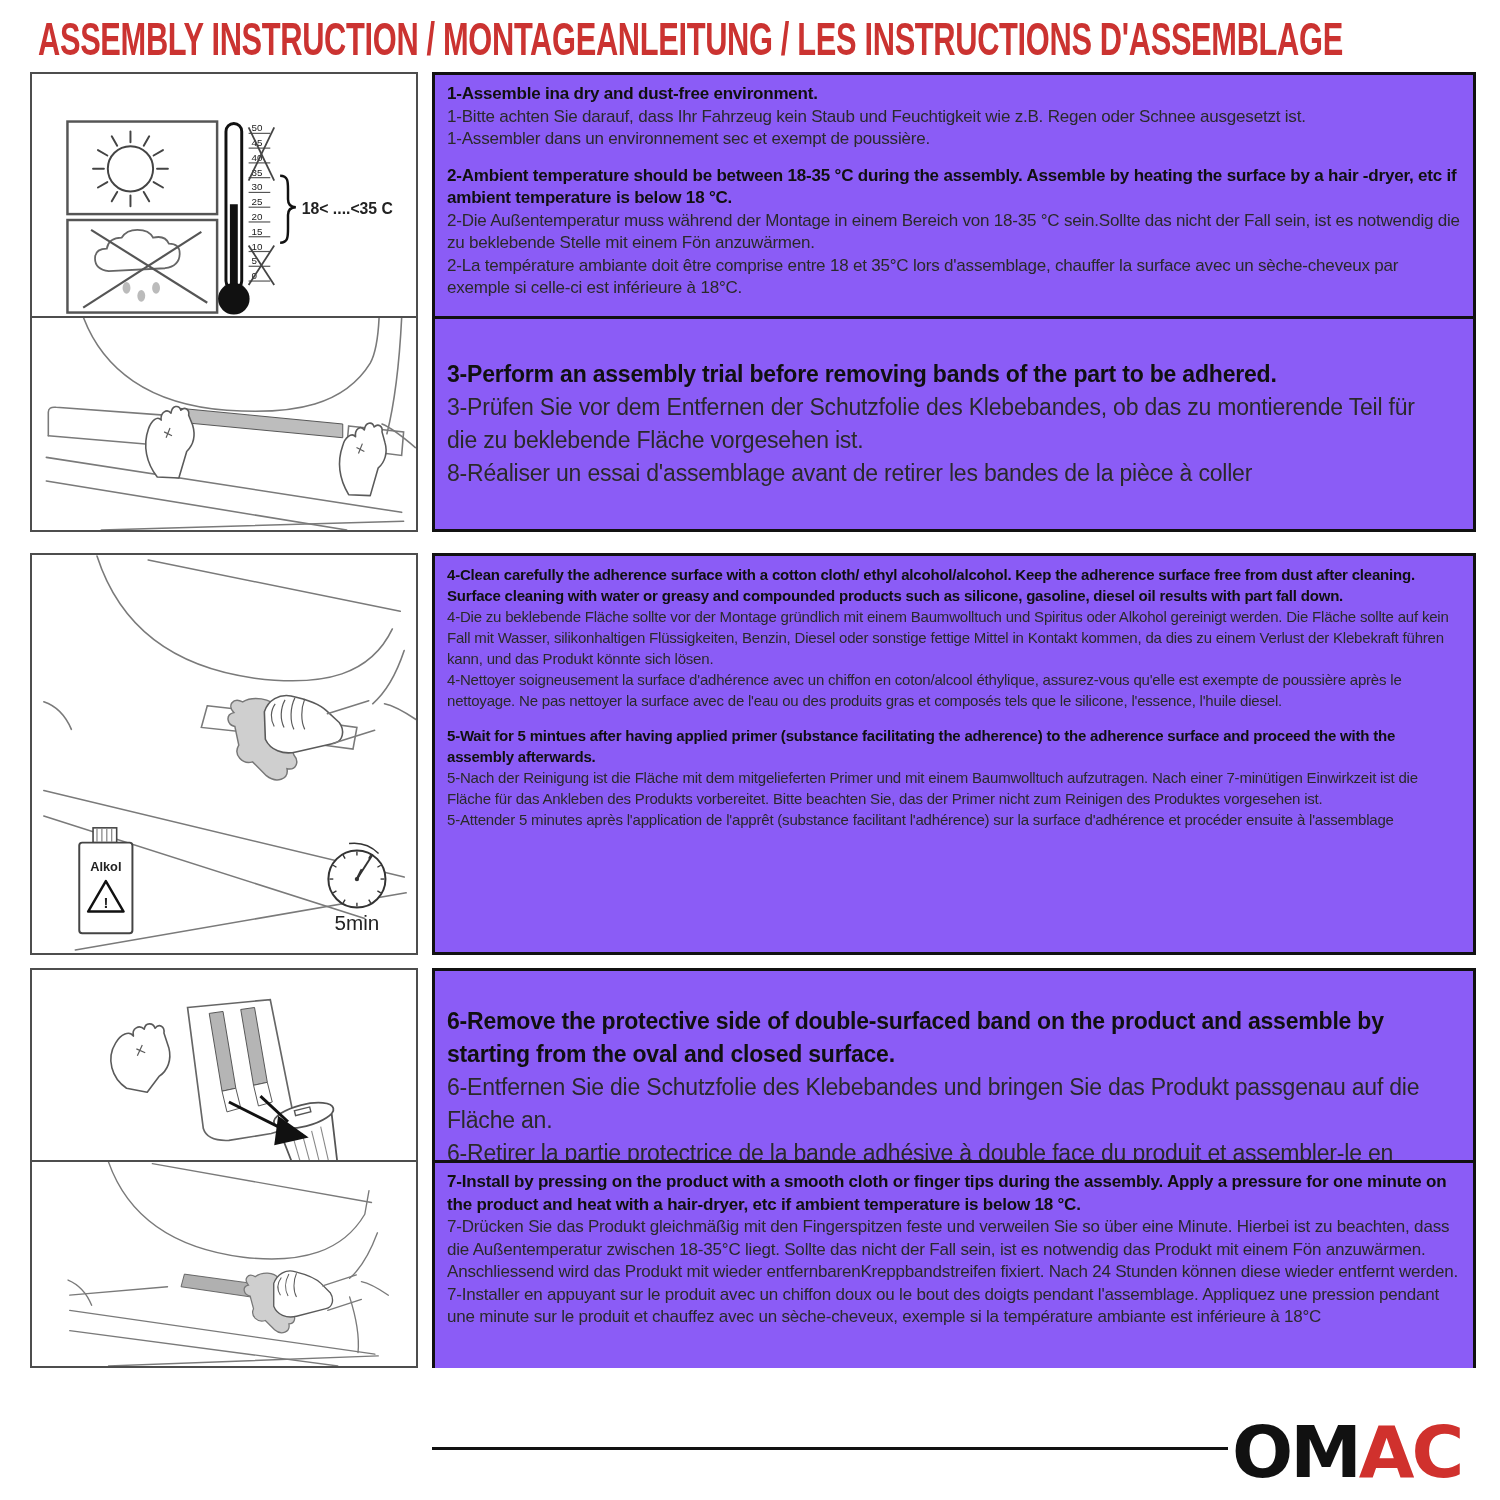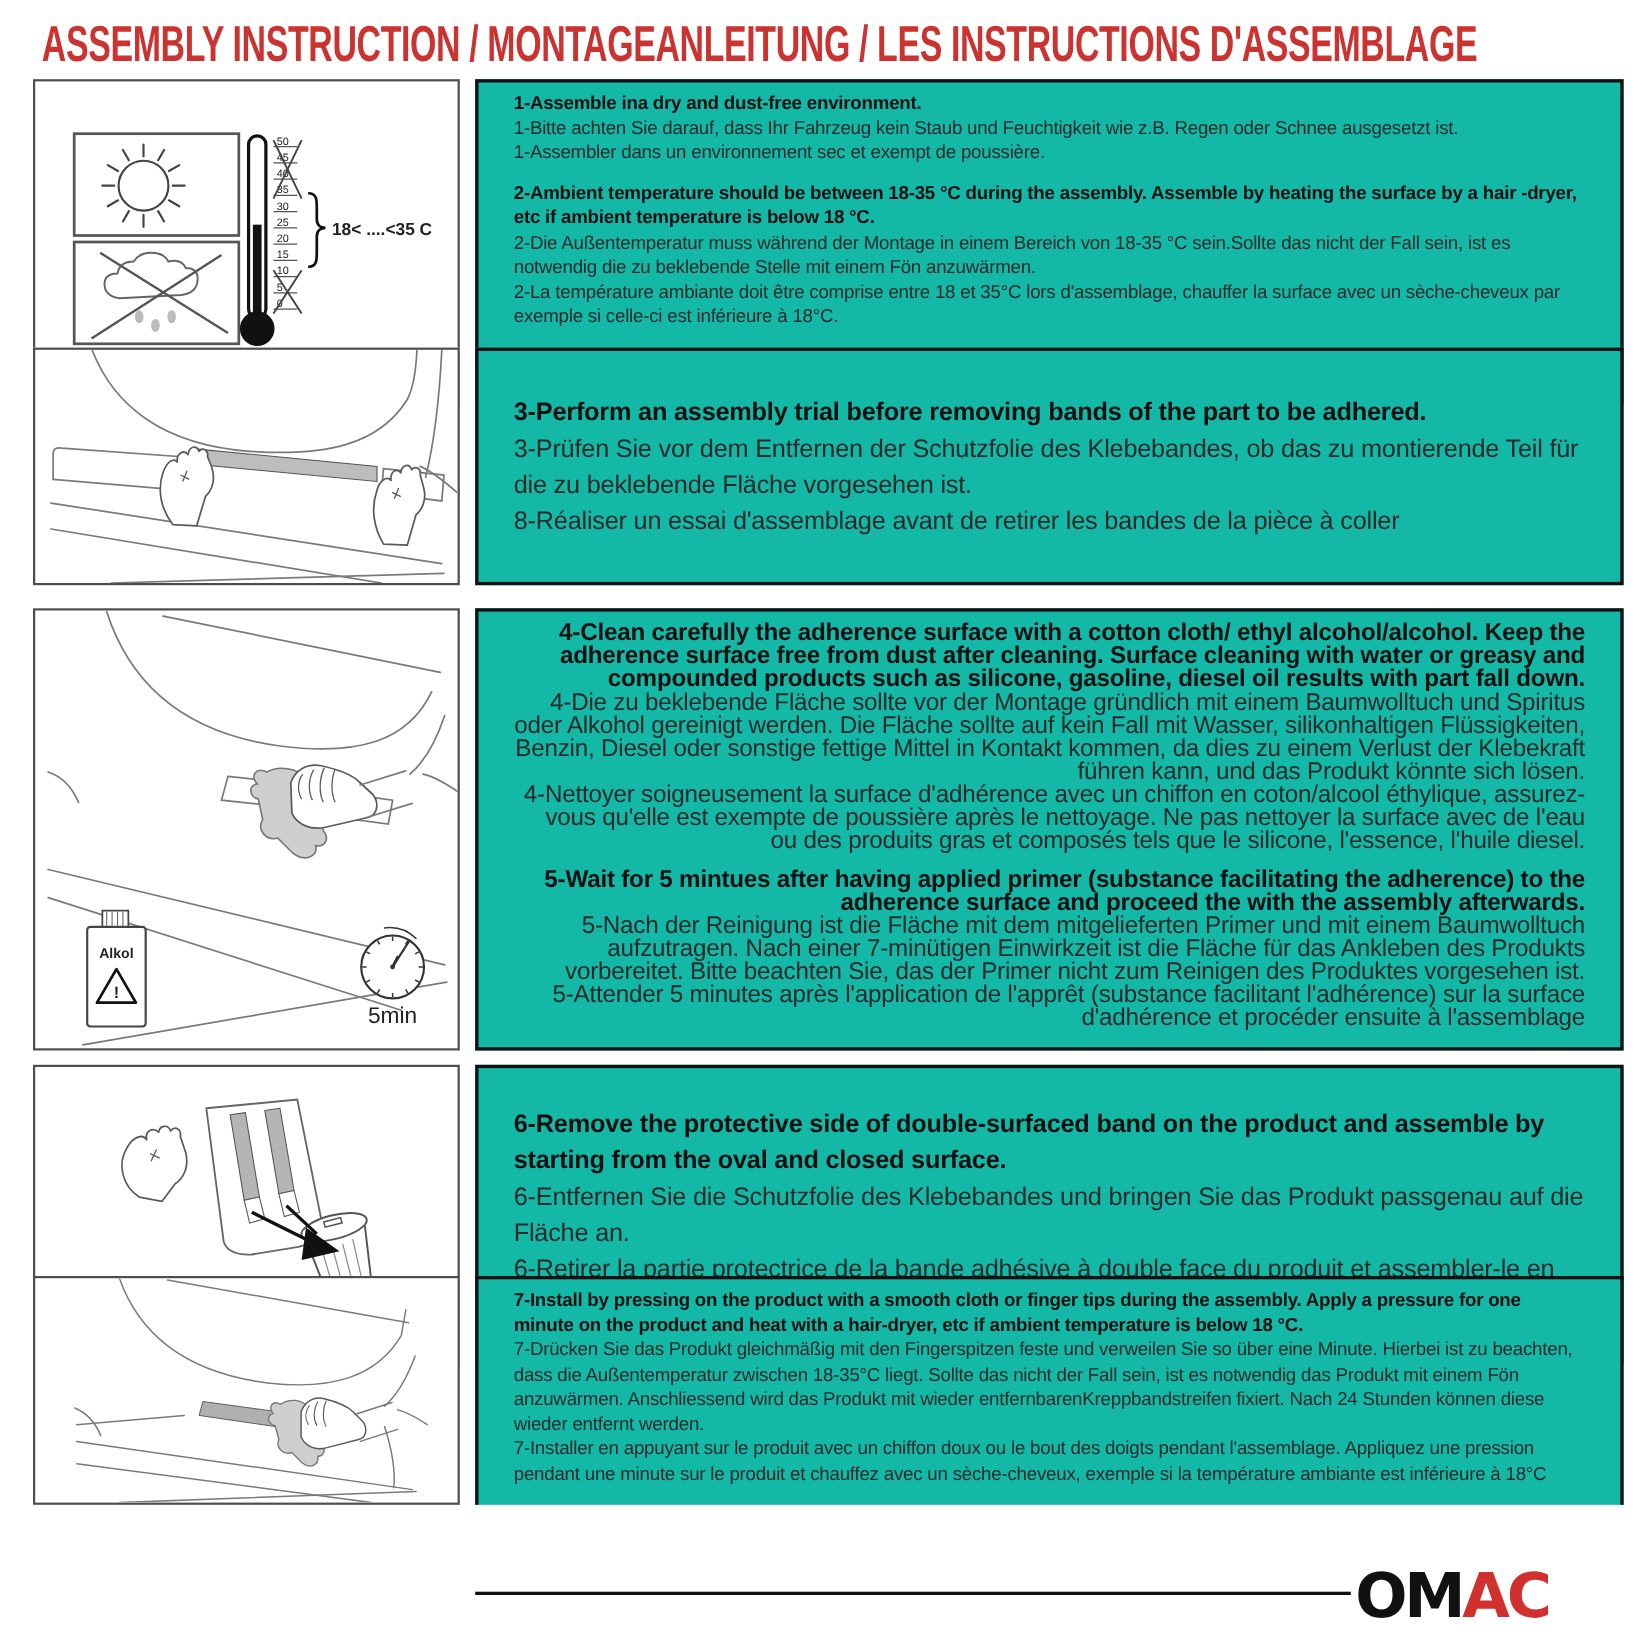--- a/index.html
+++ b/index.html
@@ -19,36 +19,36 @@
   .row3{top:553px;height:402px;}
   .row4{top:968px;height:272px;}
   .row5{top:1160px;height:208px;}
   .img-box{
     position:absolute;left:30px;top:0;width:388px;height:100%;
     border:2px solid #4d4d4d;background:#fff;box-sizing:border-box;overflow:hidden;
   }
   .img-box svg{display:block;width:100%;height:100%;}
   .text-box{
     position:absolute;left:432px;top:0;width:1044px;height:100%;
-    border:3px solid #111;background:#14b8a6;box-sizing:border-box;
-    padding:8px 32px;overflow:hidden;
+    border:3px solid #111;background:#8b5cf6;box-sizing:border-box;
+    padding:8px 12px;overflow:hidden;
   }
   .text-box.centered{display:flex;flex-direction:column;justify-content:center;}
   .text-box.noborder-bottom{border-bottom:none;}
   p.para{margin:0;letter-spacing:-0.2px;}
   .sec-sm p.para{font-size:17px;line-height:22.5px;color:#2a2a2a;}
-  .sec-sm3 p.para{font-size:22px;line-height:21px;color:#2a2a2a;text-align:right;}
+  .sec-sm3 p.para{font-size:15px;line-height:21px;color:#2a2a2a;}
   .sec-lg p.para{font-size:23px;line-height:33px;color:#2a2a2a;max-width:980px;}
   p.para.b{font-weight:bold;color:#101010;}
   p.para.gap{margin-top:14px;}
   .bottom-line{position:absolute;left:432px;top:1447px;width:796px;height:3px;background:#111;}
   .logo{
     position:absolute;left:1232px;top:1412px;height:80px;
     font-family:"DejaVu Sans", sans-serif;font-weight:bold;
-    font-size:56px;line-height:80px;letter-spacing:-3px;white-space:nowrap;
+    font-size:72px;line-height:80px;letter-spacing:-3px;white-space:nowrap;
   }
   .logo .lb{color:#111;}
   .logo .lr{color:#d0312d;}
   svg text{font-family:"Liberation Sans", sans-serif;fill:#222;}
   .ln{fill:none;stroke:#7a7a7a;stroke-width:1.6;stroke-linecap:round;}
   .hand{fill:#ffffff;stroke:#5a5a5a;stroke-width:1.6;stroke-linejoin:round;}
   .finger{fill:none;stroke:#5a5a5a;stroke-width:1.2;}
 </style>
 </head>
 <body>

